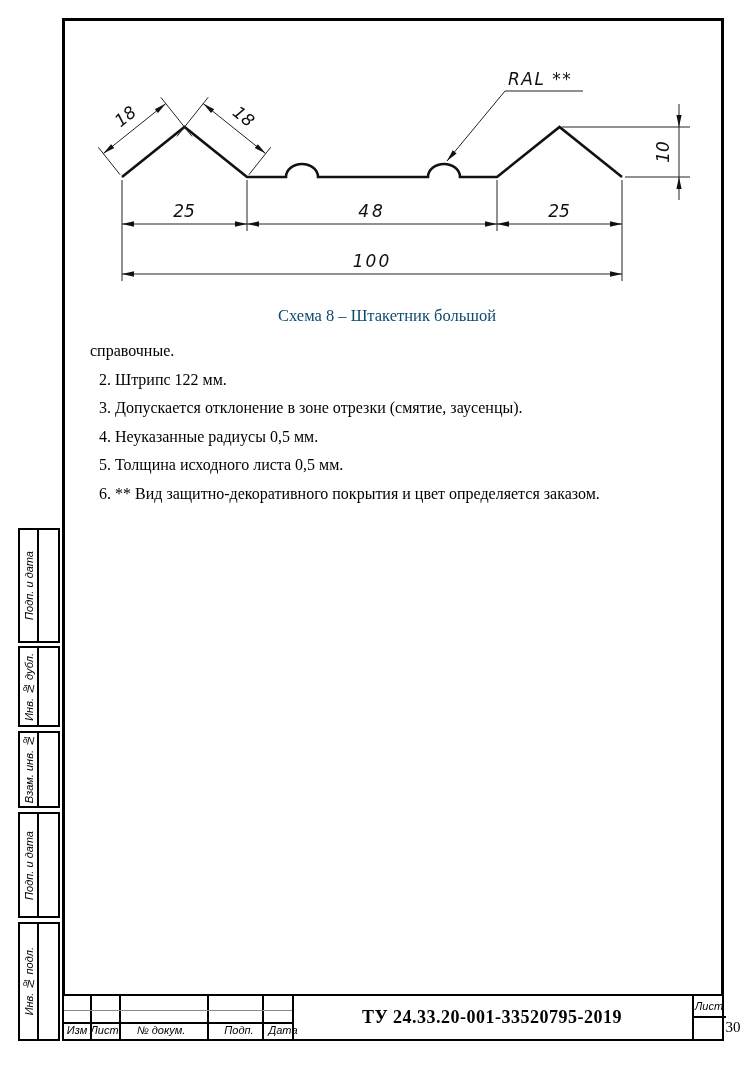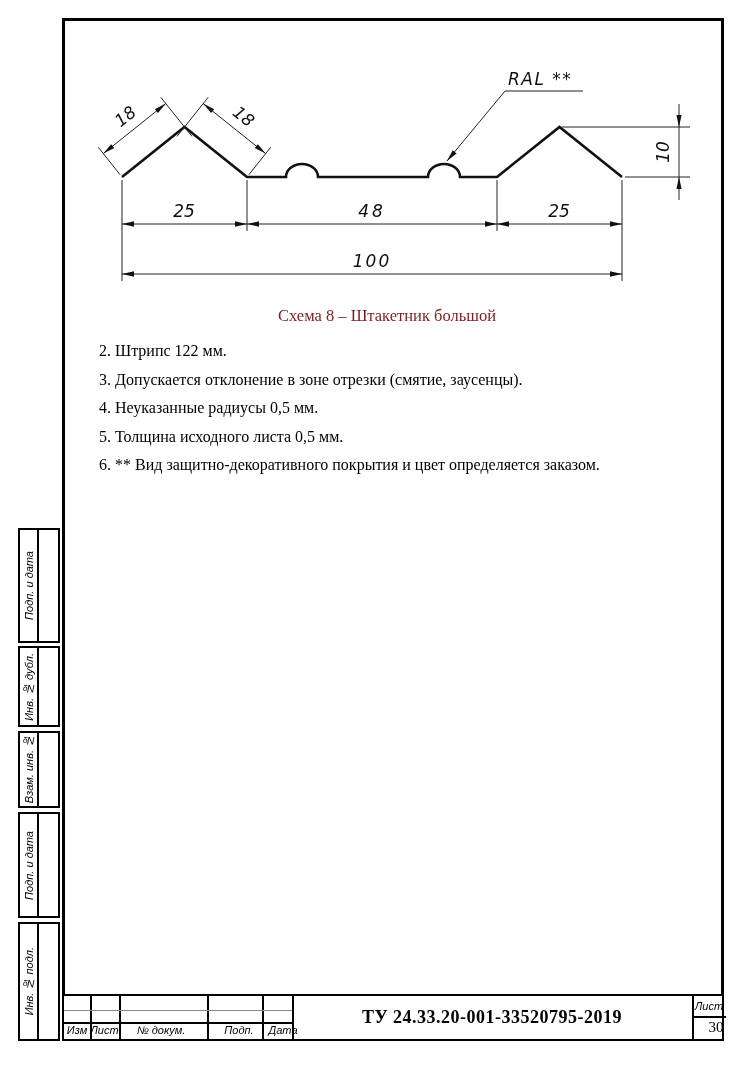--- a/index.html
+++ b/index.html
@@ -16,21 +16,21 @@
   }
   
   #drawing { position:absolute; left:0; top:0; width:752px; height:300px; }
   #drawing text {
     font-family:"DejaVu Sans", sans-serif; font-style:italic;
     font-size:17px; fill:#111;
   }
   
   #caption {
     position:absolute; left:62px; top:306px; width:650px;
-    text-align:center; font-size:16.5px; color:#7f1d1d;
+    text-align:center; font-size:16.5px; color:#0c4a6e;
   }
   #notes { position:absolute; left:90px; top:337px; width:600px; font-size:16px; }
   #notes .line { line-height:28.6px; white-space:nowrap; }
   #notes .indent { padding-left:9px; }
   #notes .justify { text-align:justify; text-align-last:justify; white-space:normal; }
   
   .side-box {
     position:absolute; left:18px; width:42px; border:2px solid #000;
     display:flex;
   }
@@ -62,21 +62,21 @@
     display:flex; align-items:center; justify-content:center;
     font-weight:bold; font-size:18px; letter-spacing:0.5px;
   }
   #tb-sheet-label {
     position:absolute; left:628px; top:0; width:34px; height:20px;
     display:flex; align-items:center; justify-content:center;
     font-family:"Liberation Sans", sans-serif; font-style:italic; font-size:11px;
   }
   #tb-sheet-divider { position:absolute; left:628px; top:20px; width:34px; height:2px; background:#000; }
   #tb-sheet-number {
-    position:absolute; left:635px; top:22px; width:34px; height:18px;
+    position:absolute; left:652px; top:22px; width:34px; height:18px;
     display:flex; align-items:center; justify-content:center; font-size:15px;
   }
 </style>
 </head>
 <body>
 
 <div id="page">
 
   <div id="frame"></div>
 
@@ -128,20 +128,21 @@
     <text x="372" y="267" text-anchor="middle" letter-spacing="2">100</text>
     <text x="669" y="152" text-anchor="middle" transform="rotate(-90 669 152)">10</text>
     <text x="129" y="121" text-anchor="middle" transform="rotate(-38.7 129 121)">18</text>
     <text x="240" y="121" text-anchor="middle" transform="rotate(38.7 240 121)">18</text>
     <text x="508" y="85" font-size="18" letter-spacing="1.5">RAL **</text>
   </svg>
 
   <div id="caption">Схема 8 – Штакетник большой</div>
 
   <div id="notes">
+    <div class="line">справочные.</div>
     <div class="line indent">2. Штрипс 122 мм.</div>
     <div class="line indent">3. Допускается отклонение в зоне отрезки (смятие, заусенцы).</div>
     <div class="line indent">4. Неуказанные радиусы 0,5 мм.</div>
     <div class="line indent">5. Толщина исходного листа 0,5 мм.</div>
     <div class="line indent">6. ** Вид защитно-декоративного покрытия и цвет определяется заказом.</div>
   </div>
 
   <div class="side-box" style="top:528px; height:115px;">
     <div class="lbl">
         <span>Подп. и дата</span>

